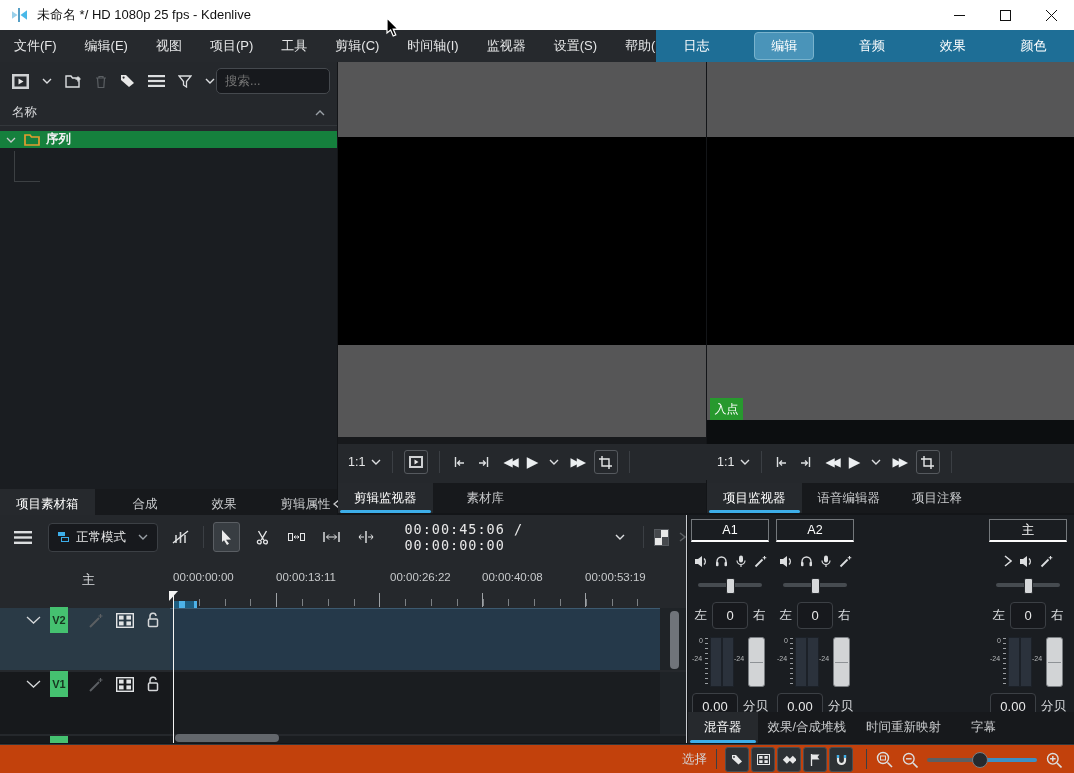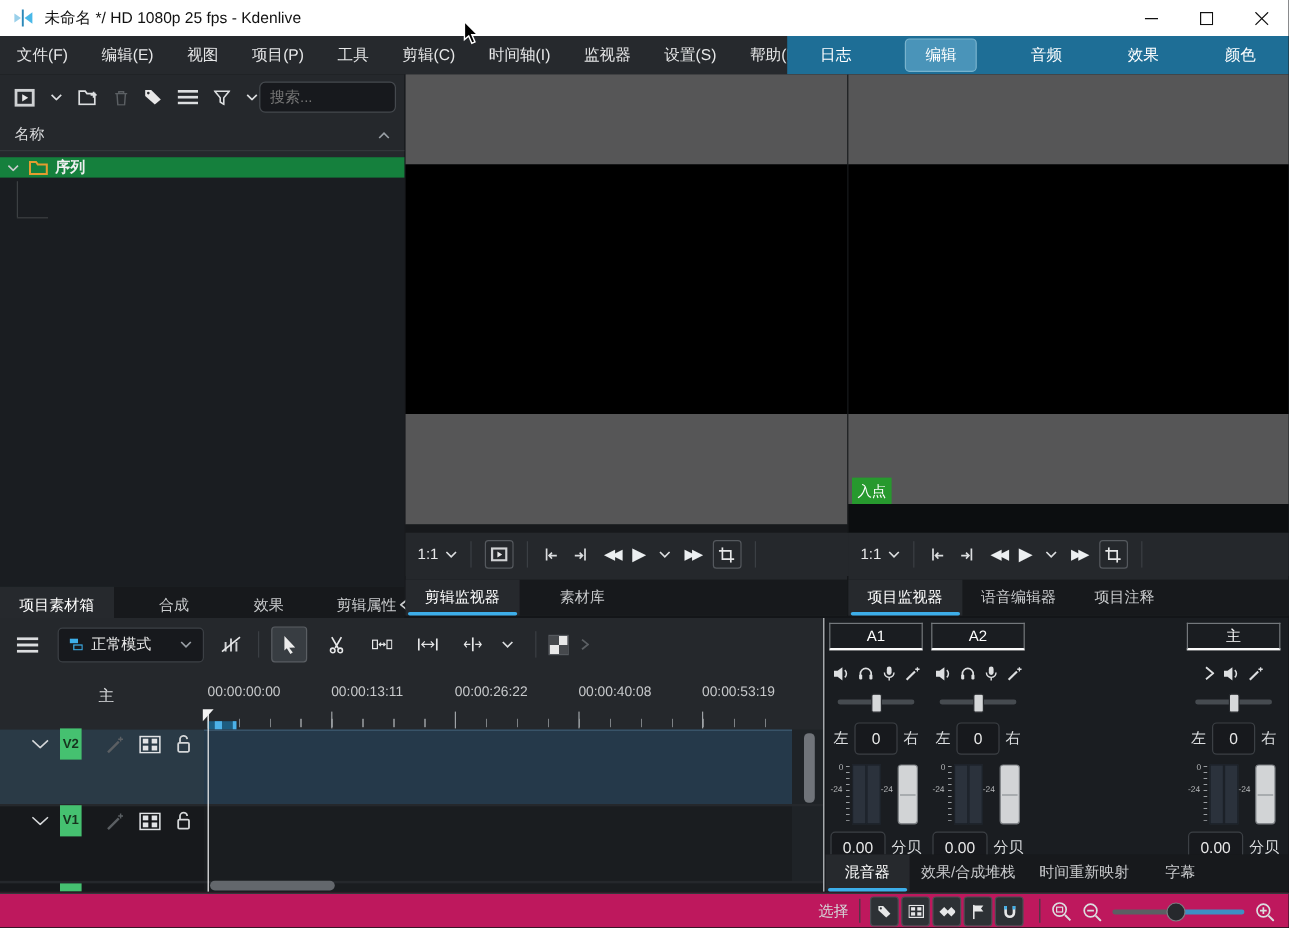--- a/index.html
+++ b/index.html
@@ -63,21 +63,21 @@
   .pan-track{position:absolute;left:8px;right:8px;top:7px;height:4px;background:#464b50;border-radius:2px;}
   .pan-handle{position:absolute;left:36px;top:2px;width:7px;height:14px;background:#d6d8da;border:1px solid #26292d;border-radius:2px;}
   .bal-row{display:flex;align-items:center;justify-content:center;gap:5px;margin-top:8px;font-size:12.5px;color:#dcdee0;}
   .meter-row{position:relative;height:50px;margin-top:8px;}
   .scale{position:absolute;font-size:7px;color:#b7b9bb;}
   .vbar{position:absolute;top:0;width:10px;height:48px;background:#2b323c;border:1px solid #1c2128;}
   .fader{position:absolute;top:0;width:15px;height:48px;background:#d2d4d6;border:1px solid #7a7e82;border-radius:3px;}
   .fader::after{content:'';position:absolute;left:1px;right:1px;top:50%;height:1px;background:#8e9296;}
   .db-row{display:flex;align-items:center;justify-content:center;gap:5px;margin-top:6px;font-size:12.5px;color:#dcdee0;}
   
-  .statusbar{left:0;top:744px;width:1074px;height:29px;background:#be185d;border-top:1px solid #33373b;}
+  .statusbar{left:0;top:744px;width:1074px;height:29px;background:#c2410c;border-top:1px solid #33373b;}
   .sbtn{width:22px;height:23px;background:#2d3135;border:1px solid #4a4e53;border-radius:3px;
         display:flex;align-items:center;justify-content:center;}
 </style>
 </head>
 <body>
 
 <div id="app">
 
   <div class="abs titlebar">
     <span class="icon" style="margin-left:11px">
@@ -386,41 +386,42 @@
             <path d="M1 1v10M16 1v10" stroke="#e6e7e8" stroke-width="1.4"></path>
             <path d="M3.5 6h10M6 3.5L3.5 6 6 8.5M11 3.5L13.5 6 11 8.5" fill="none" stroke="#e6e7e8"></path>
           </svg>
       </span>
       <span class="toolbtn">
         <svg width="16" height="12" viewBox="0 0 16 12">
             <path d="M8 0v12" stroke="#e6e7e8" stroke-width="1.4"></path>
             <path d="M6 6H1M3 3.5L1 6l2 2.5M10 6h5M13 3.5L15 6l-2 2.5" fill="none" stroke="#e6e7e8"></path>
           </svg>
       </span>
+      <span class="timecode" style="margin-left:16px">00:00:45:06 / 00:00:00:00</span>
       <span class="icon">
           <svg width="10" height="6" viewBox="0 0 10 6">
             <path d="M1 1l4 4 4-4" fill="none" stroke="currentColor" stroke-width="1.4"></path>
           </svg>
         </span>
       <span class="sep-v" style="margin-left:8px"></span>
       <span class="checker"></span>
       <span class="icon dim">
           <svg width="7" height="10" viewBox="0 0 7 10">
             <path d="M1 1l5 4-5 4" fill="none" stroke="currentColor" stroke-width="1.5"></path>
           </svg>
         </span>
     </div>
 
     <div class="abs" style="left:0;top:44px;width:170px;height:48px">
       <span class="abs" style="left:82px;top:12px;font-size:13px;color:#dcdee0">主</span>
     </div>
     <div class="abs" style="left:170px;top:44px;width:490px;height:48px">
       <span class="ruler-label" style="left:3px">00:00:00:00</span>
       <span class="ruler-label" style="left:106px">00:00:13:11</span>
-      <span class="ruler-label" style="left:209px">00:00:26:22</span>
+      <span class="ruler-label" style="left:220px">00:00:26:22</span>
       <span class="ruler-label" style="left:312px">00:00:40:08</span>
       <span class="ruler-label" style="left:415px">00:00:53:19</span>
       <div class="abs" style="left:3px;right:0;bottom:1px;height:7px;background:repeating-linear-gradient(to right,#7d8185 0 1px,transparent 1px 25.8px)"></div>
       <div class="tick-major" style="left:3px"></div>
         <div class="tick-major" style="left:106px"></div>
       <div class="tick-major" style="left:209px"></div>
         <div class="tick-major" style="left:312px"></div>
       <div class="tick-major" style="left:415px"></div>
 
       <div class="abs" style="left:3px;bottom:-1px;width:24px;height:7px;background:#1d5d80">

